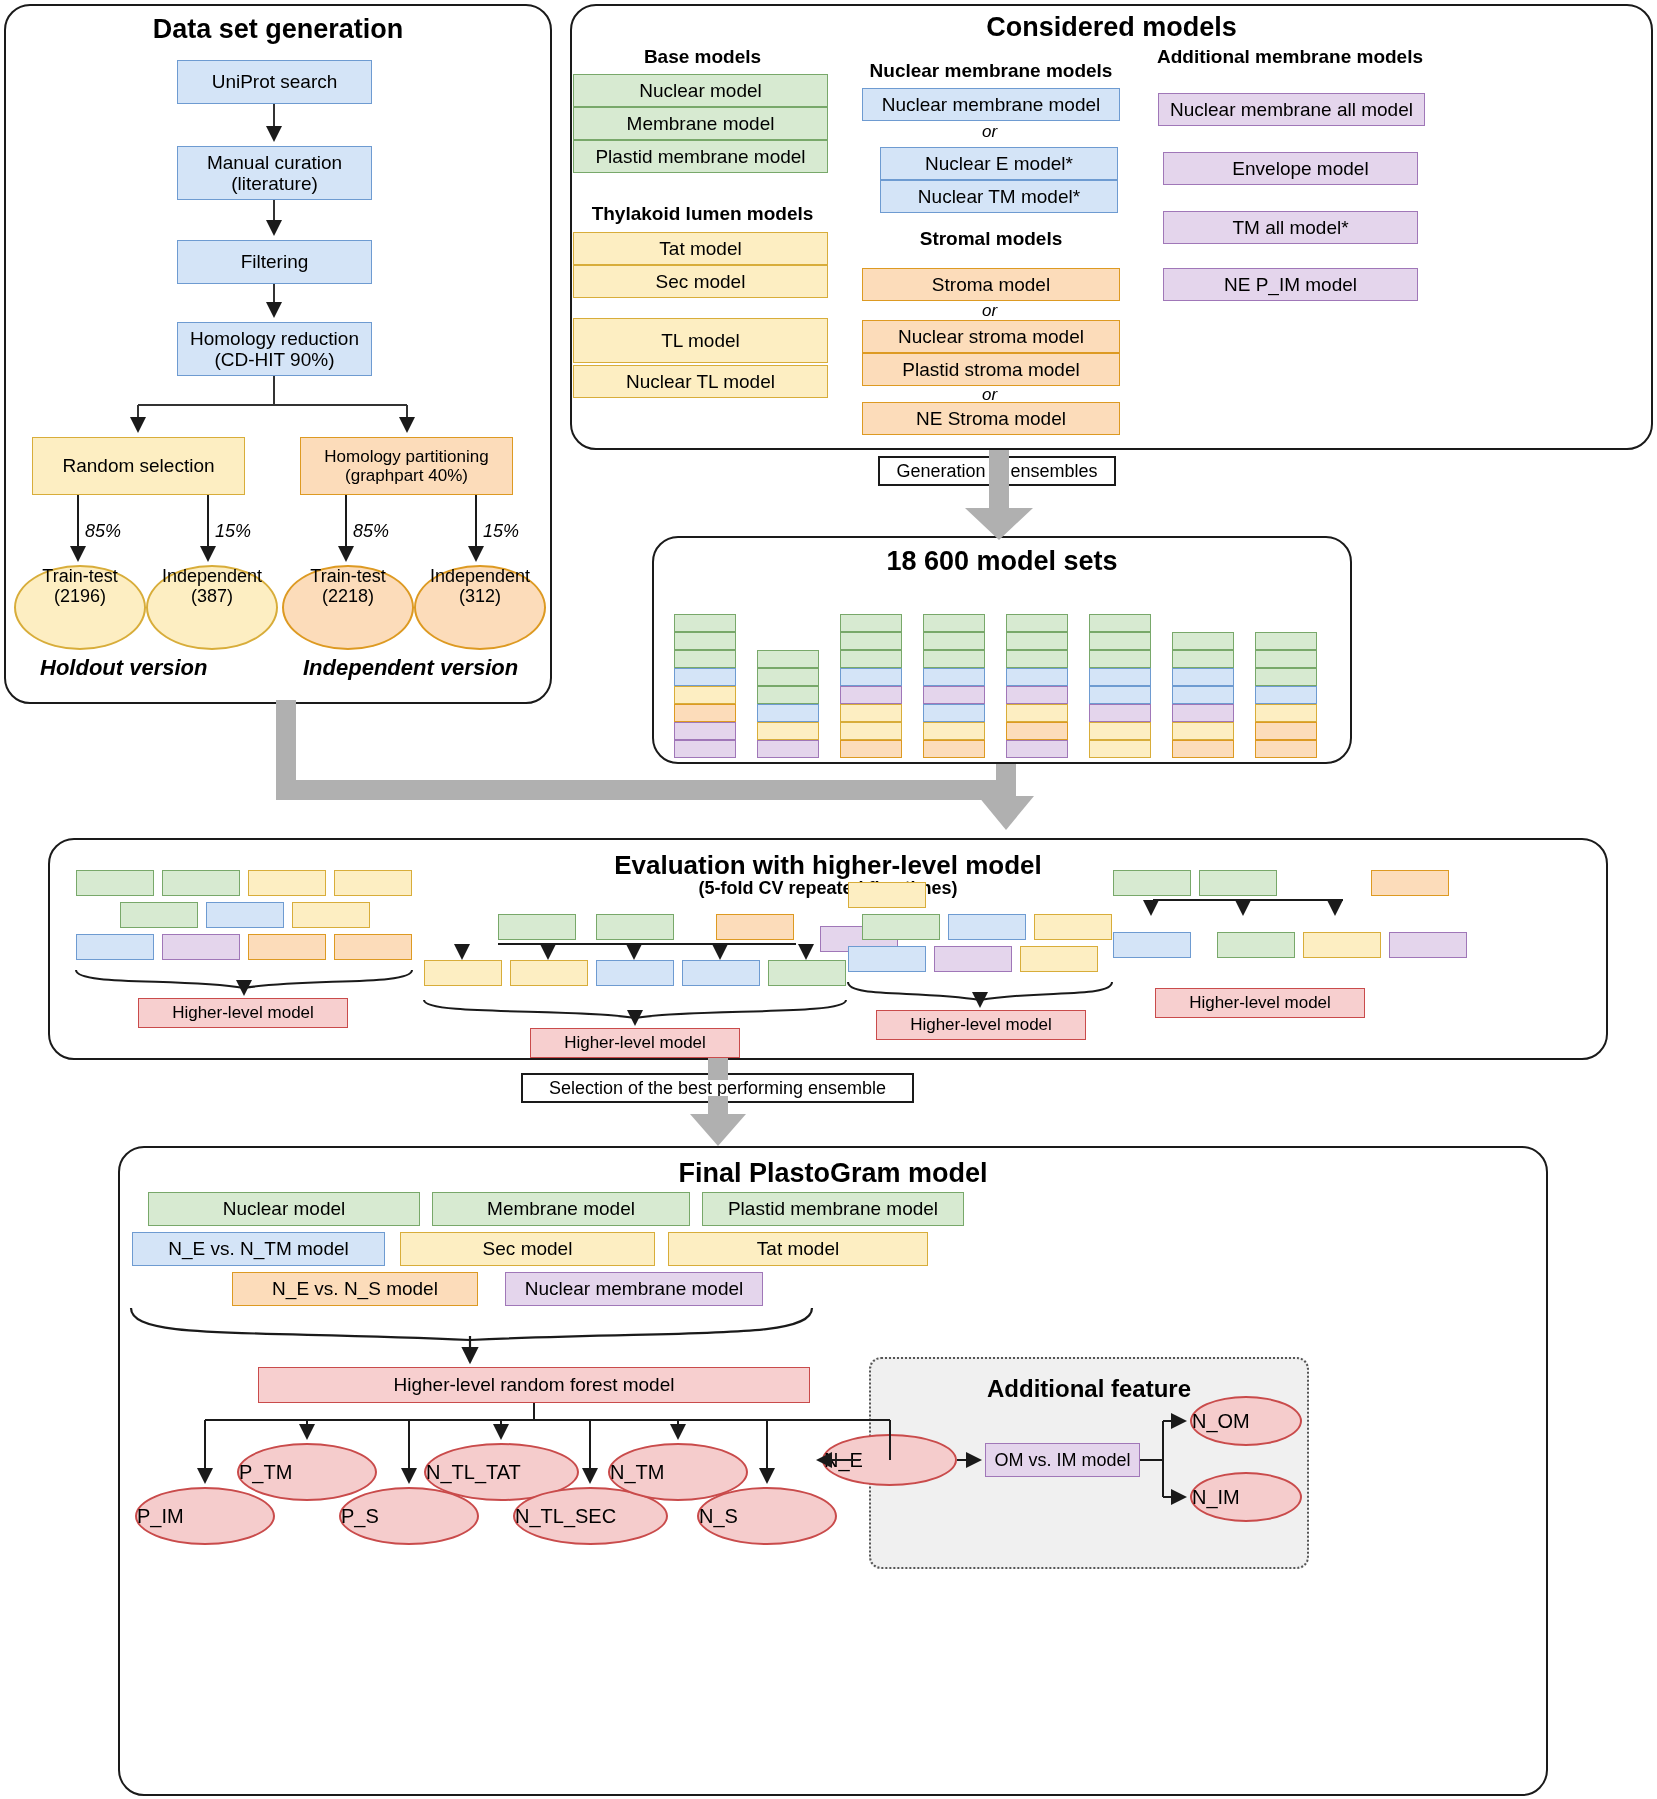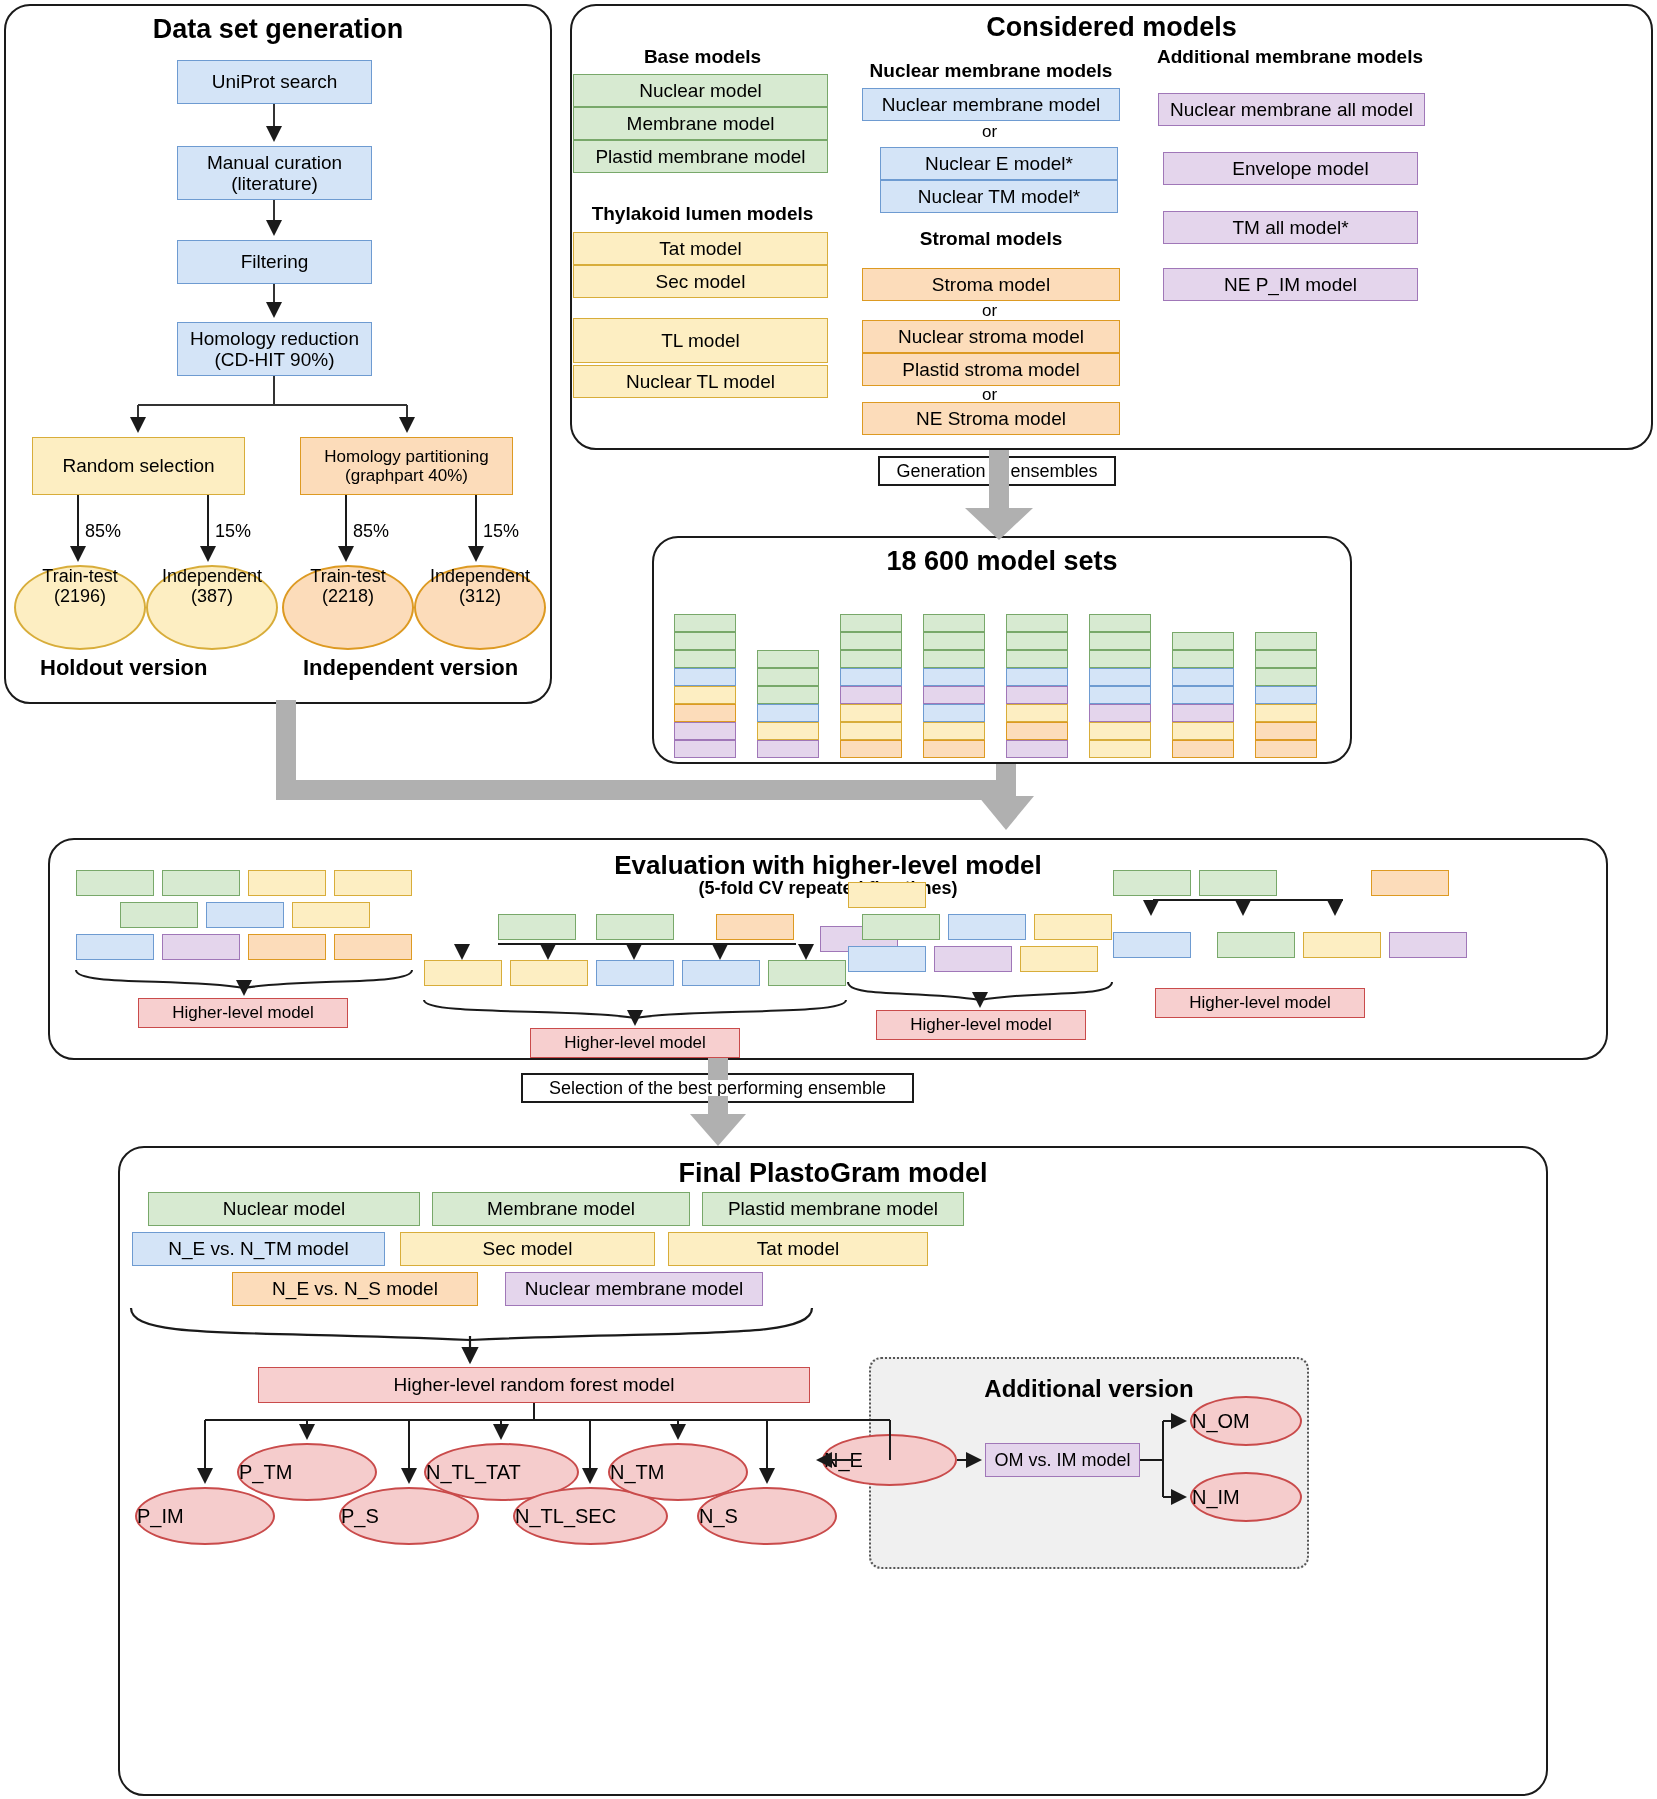--- a/index.html
+++ b/index.html
@@ -58,21 +58,21 @@
     text-align: center;
     border-radius: 50%;
     border: 2px solid;
     line-height: 1.1;
     color: #000;
   }
   .ell-y { background: #fdeec2; border-color: #d8ad3a; }
   .ell-o { background: #fcdcba; border-color: #dd9a22; }
   .ell-r { background: #f5cccc; border-color: #c94b4b; }
 
-  .lbl { position: absolute; color:#000; white-space: nowrap; }
+  .lbl { position: absolute; color:#000; white-space: nowrap; font-style: italic; }
   .bold { font-weight: bold; }
 
   svg.overlay { position: absolute; left:0; top:0; width:1657px; height:1799px; pointer-events:none; }
 
   .dash-panel {
     position: absolute;
     border: 2px dotted #555;
     border-radius: 12px;
     background: #f0f0f0;
   }
@@ -313,21 +313,21 @@
 
 <div class="ell ell-r" style="left:135px; top:1487px; width:140px; height:58px; font-size:20px;">P_IM</div>
 <div class="ell ell-r" style="left:237px; top:1443px; width:140px; height:58px; font-size:20px;">P_TM</div>
 <div class="ell ell-r" style="left:339px; top:1487px; width:140px; height:58px; font-size:20px;">P_S</div>
 <div class="ell ell-r" style="left:424px; top:1443px; width:155px; height:58px; font-size:20px;">N_TL_TAT</div>
 <div class="ell ell-r" style="left:513px; top:1487px; width:155px; height:58px; font-size:20px;">N_TL_SEC</div>
 <div class="ell ell-r" style="left:608px; top:1443px; width:140px; height:58px; font-size:20px;">N_TM</div>
 <div class="ell ell-r" style="left:697px; top:1487px; width:140px; height:58px; font-size:20px;">N_S</div>
 
 <div class="dash-panel" style="left:869px; top:1357px; width:440px; height:212px;"></div>
-<div class="ptitle" style="left:869px; top:1375px; width:440px; font-size:24px;">Additional version</div>
+<div class="ptitle" style="left:869px; top:1375px; width:440px; font-size:24px;">Additional feature</div>
 
 <div class="ell ell-r" style="left:822px; top:1434px; width:135px; height:52px; font-size:20px;">N_E</div>
 <div class="box purple" style="left:985px; top:1443px; width:155px; height:34px; font-size:18px;">OM vs. IM model</div>
 <div class="ell ell-r" style="left:1190px; top:1396px; width:112px; height:50px; font-size:20px;">N_OM</div>
 <div class="ell ell-r" style="left:1190px; top:1472px; width:112px; height:50px; font-size:20px;">N_IM</div>
 
 <svg class="overlay">
   <defs>
     <marker id="ar" markerWidth="9" markerHeight="9" refX="7" refY="4" orient="auto">
       <path d="M0,0 L8,4 L0,8 z" fill="#1a1a1a"></path>

